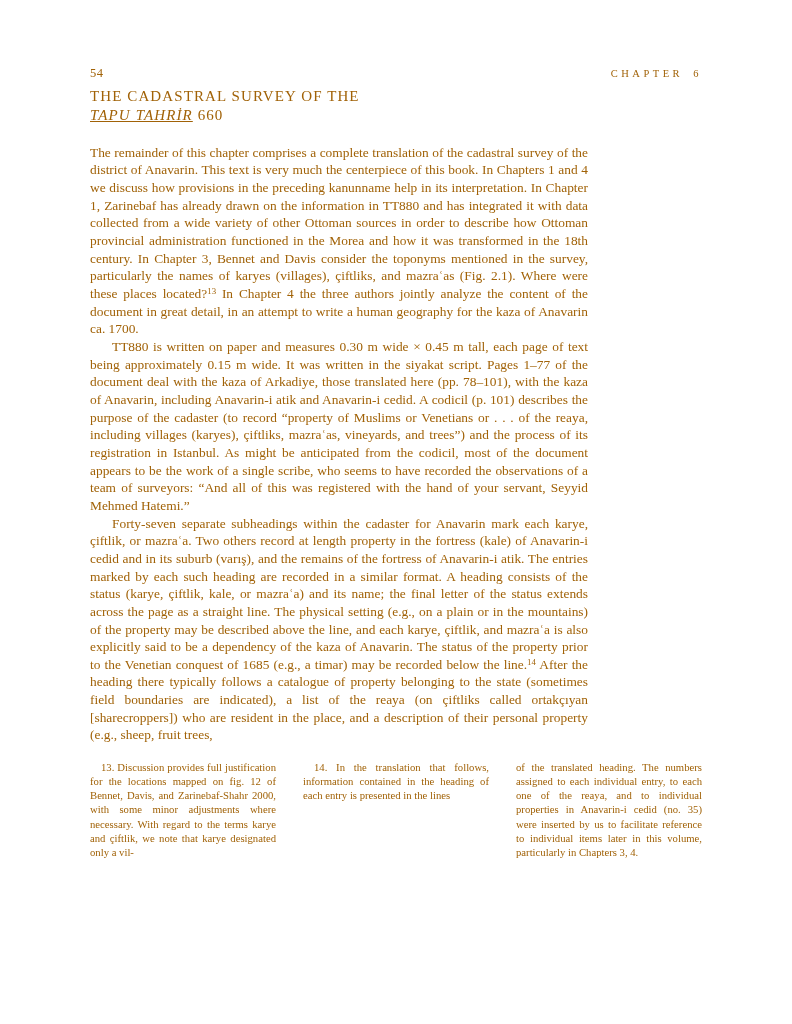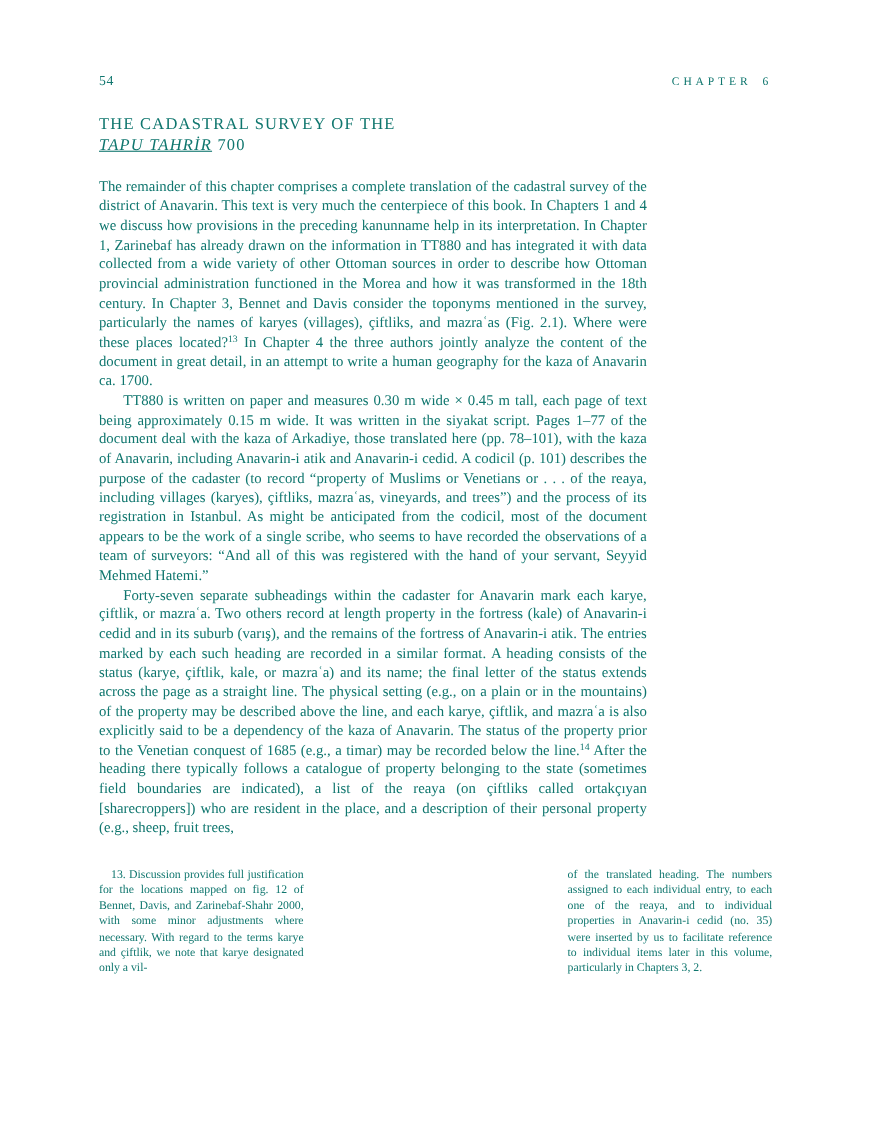--- a/index.html
+++ b/index.html
@@ -6,21 +6,21 @@
     margin: 0;
     padding: 0;
     background: #e9e9e9;
   }
   .page {
     position: relative;
     width: 792px;
     height: 1024px;
     margin: 0 auto;
     background: #ffffff;
-    color: #0f766e;
+    color: #a16207;
     font-family: "Liberation Serif", "DejaVu Serif", serif;
     overflow: hidden;
   }
   .content {
     position: absolute;
     left: 90px;
     top: 66px;
     width: 612px;
   }
   .page-header {
@@ -32,21 +32,21 @@
   .page-number {
     font-size: 12.5px;
     letter-spacing: 0.5px;
   }
   .running-head {
     font-size: 10.5px;
     letter-spacing: 3.5px;
     word-spacing: 4px;
   }
   .section-title {
-    margin-top: 23px;
+    margin-top: 6px;
     width: 500px;
     font-size: 15px;
     line-height: 1.26;
     letter-spacing: 1.1px;
   }
   .section-title .it { font-style: italic; text-decoration: underline; }
   .body-text {
     margin-top: 19px;
     width: 498px;
     font-size: 13.4px;
@@ -61,21 +61,21 @@
   }
   .it { }
   sup {
     font-size: 0.66em;
     line-height: 0;
     vertical-align: baseline;
     position: relative;
     top: -0.45em;
   }
   .footnotes {
-    margin-top: 27px;
+    margin-top: 16px;
     width: 612px;
     display: grid;
     grid-template-columns: 1fr 1fr 1fr;
     column-gap: 27px;
     font-size: 10.7px;
     line-height: 1.32;
     text-align: justify;
   }
   .footnotes p.para {
     margin: 0;
@@ -90,34 +90,35 @@
 <div class="page">
   <div class="content">
 
     <div class="page-header">
       <span class="page-number">54</span>
       <span class="running-head">CHAPTER 6</span>
     </div>
 
     <div class="section-title">
       <div><span>THE CADASTRAL SURVEY OF THE</span></div>
-      <div><span class="it">TAPU TAHRİR</span><span> 700</span></div>
+      <div><span class="it">TAPU TAHRİR</span><span> 660</span></div>
     </div>
 
     <div class="body-text">
         <p class="para"><span>The remainder of this chapter comprises a complete translation of the cadastral survey of the district of Anavarin. This text is very much the centerpiece of this book. In Chapters 1 and 4 we discuss how provisions in the preceding </span><span class="it">kanunname</span><span> help in its interpretation. In Chapter 1, Zarinebaf has already drawn on the information in TT880 and has integrated it with data collected from a wide variety of other Ottoman sources in order to describe how Ottoman provincial administration functioned in the Morea and how it was transformed in the 18th century. In Chapter 3, Bennet and Davis consider the toponyms mentioned in the survey, particularly the names of </span><span class="it">karye</span><span>s (villages), </span><span class="it">çiftlik</span><span>s, and </span><span class="it">mazraʿa</span><span>s (Fig. 2.1). Where were these places located?</span><sup>13</sup><span> In Chapter 4 the three authors jointly analyze the content of the document in great detail, in an attempt to write a human geography for the </span><span class="it">kaza</span><span> of Anavarin ca. 1700.</span></p>
         <p class="para indent"><span>TT880 is written on paper and measures 0.30 m wide × 0.45 m tall, each page of text being approximately 0.15 m wide. It was written in the </span><span class="it">siyakat</span><span> script. Pages 1–77 of the document deal with the </span><span class="it">kaza</span><span> of Arkadiye, those translated here (pp. 78–101), with the </span><span class="it">kaza</span><span> of Anavarin, including Anavarin-i atik and Anavarin-i cedid. A codicil (p. 101) describes the purpose of the cadaster (to record “property of Muslims or Venetians or . . . of the </span><span class="it">reaya</span><span>, including villages (</span><span class="it">karye</span><span>s), </span><span class="it">çiftlik</span><span>s, </span><span class="it">mazraʿa</span><span>s, vineyards, and trees”) and the process of its registration in Istanbul. As might be anticipated from the codicil, most of the document appears to be the work of a single scribe, who seems to have recorded the observations of a team of surveyors: “And all of this was registered with the hand of your servant, Seyyid Mehmed Hatemi.”</span></p>
         <p class="para indent"><span>Forty-seven separate subheadings within the cadaster for Anavarin mark each </span><span class="it">karye</span><span>, </span><span class="it">çiftlik</span><span>, or </span><span class="it">mazraʿa</span><span>. Two others record at length property in the fortress (</span><span class="it">kale</span><span>) of Anavarin-i cedid and in its suburb </span><span class="it">(varış),</span><span> and the remains of the fortress of Anavarin-i atik. The entries marked by each such heading are recorded in a similar format. A heading consists of the status (</span><span class="it">karye</span><span>, </span><span class="it">çiftlik</span><span>, </span><span class="it">kale</span><span>, or </span><span class="it">mazraʿa</span><span>) and its name; the final letter of the status extends across the page as a straight line. The physical setting (e.g., on a plain or in the mountains) of the property may be described above the line, and each </span><span class="it">karye</span><span>, </span><span class="it">çiftlik,</span><span> and </span><span class="it">mazraʿa</span><span> is also explicitly said to be a dependency of the </span><span class="it">kaza</span><span> of Anavarin. The status of the property prior to the Venetian conquest of 1685 (e.g., a </span><span class="it">timar</span><span>) may be recorded below the line.</span><sup>14</sup><span> After the heading there typically follows a catalogue of property belonging to the state (sometimes field boundaries are indicated), a list of the </span><span class="it">reaya</span><span> (on </span><span class="it">çiftlik</span><span>s called </span><span class="it">ortakçıyan</span><span> [sharecroppers]) who are resident in the place, and a description of their personal property (e.g., sheep, fruit trees,</span></p>
       </div>
 
     <div class="footnotes">
       <div class="footnote-col">
           <p class="para indent"><span>13. Discussion provides full justification for the locations mapped on fig. 12 of Bennet, Davis, and Zarinebaf-Shahr 2000, with some minor adjustments where necessary. With regard to the terms </span><span class="it">karye</span><span> and </span><span class="it">çiftlik</span><span>, we note that </span><span class="it">karye</span><span> designated only a vil-</span></p>
         </div>
       <div class="footnote-col">
+          <p class="para indent"><span>14. In the translation that follows, information contained in the heading of each entry is presented in the lines</span></p>
         </div>
       <div class="footnote-col">
-          <p class="para"><span>of the translated heading. The numbers assigned to each individual entry, to each one of the </span><span class="it">reaya</span><span>, and to individual properties in Anavarin-i cedid (no. 35) were inserted by us to facilitate reference to individual items later in this volume, particularly in Chapters 3, 2.</span></p>
+          <p class="para"><span>of the translated heading. The numbers assigned to each individual entry, to each one of the </span><span class="it">reaya</span><span>, and to individual properties in Anavarin-i cedid (no. 35) were inserted by us to facilitate reference to individual items later in this volume, particularly in Chapters 3, 4.</span></p>
         </div>
     </div>
 
   </div>
 </div>
 
 </body></html>

